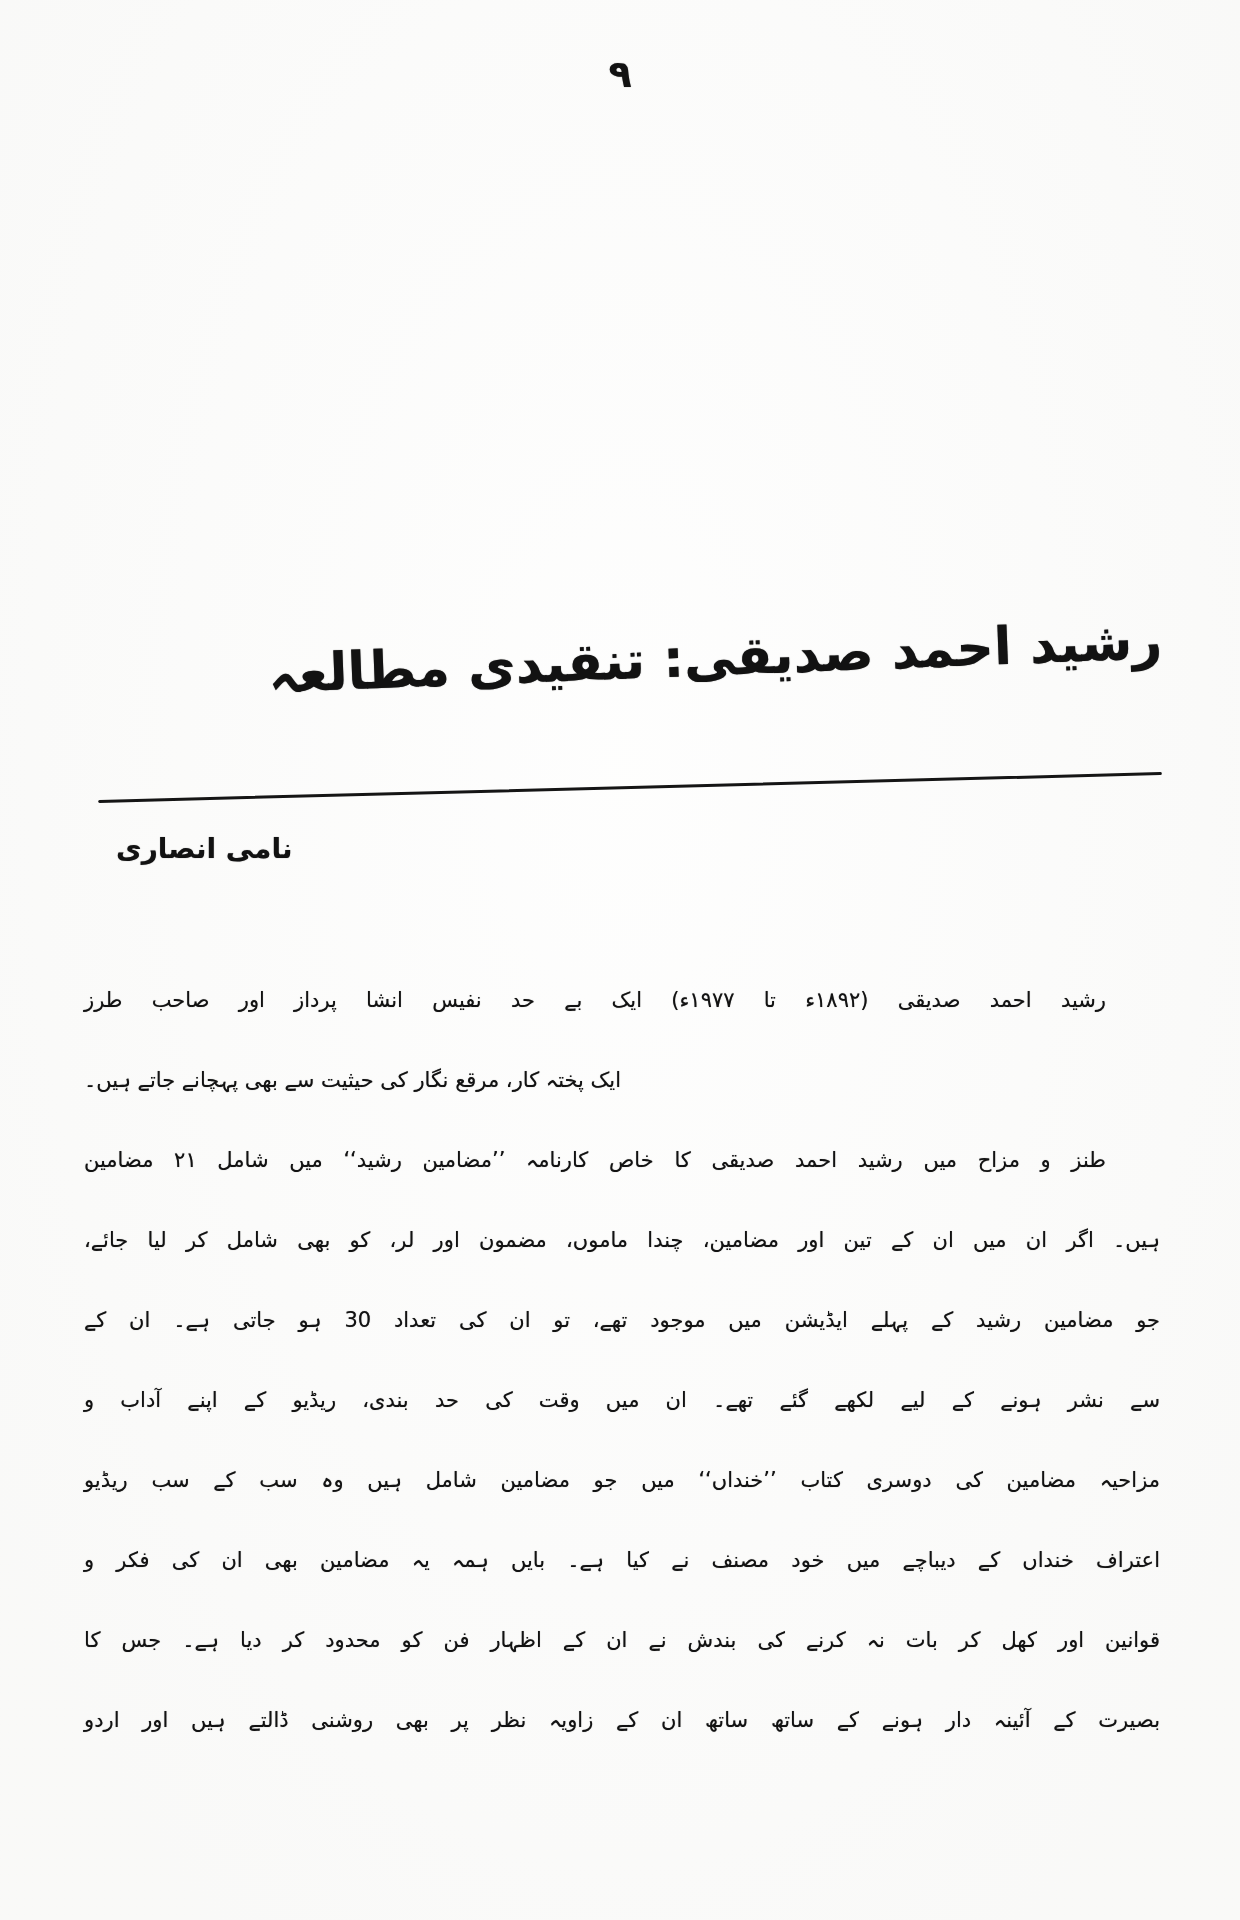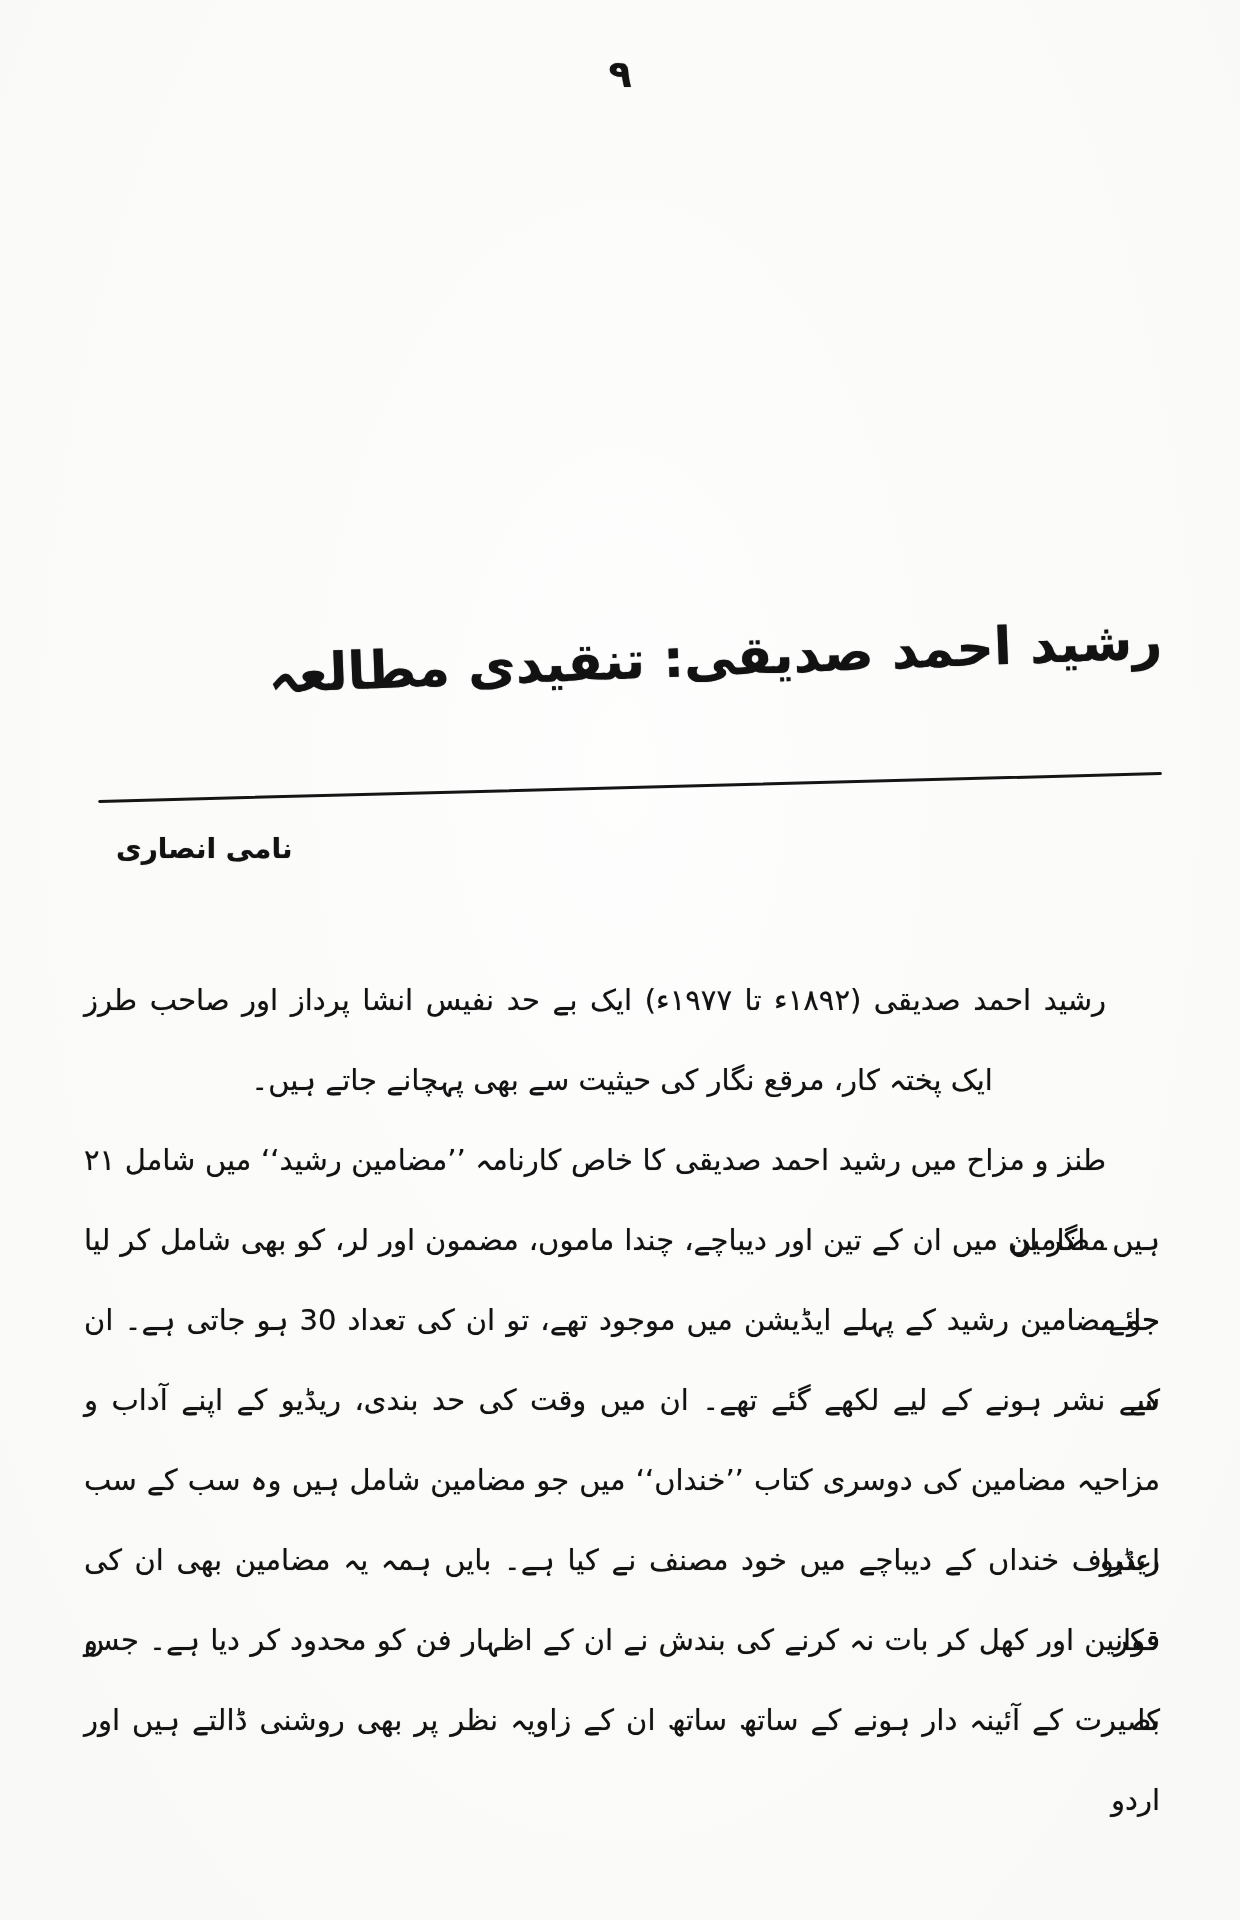--- a/index.html
+++ b/index.html
@@ -72,39 +72,39 @@
   .body-text {
     position: absolute;
     top: 960px;
     right: 80px;
     left: 84px;
     direction: rtl;
   }
   .text-line {
     direction: rtl;
     unicode-bidi: embed;
-    font-size: 29px;
+    font-size: 21px;
     line-height: 80px;
     height: 80px;
     white-space: nowrap;
     text-align: right;
     text-shadow: 0 0 0.8px rgba(0,0,0,0.55);
     letter-spacing: 0.2px;
   }
   .text-line.justified {
     white-space: normal;
     text-align: justify;
     text-align-last: justify;
   }
   .text-line.indent-first {
     padding-right: 54px;
   }
   .text-line.para-end {
     white-space: nowrap;
-    text-align: center;
+    text-align: left;
   }
 </style>
 </head>
 <body>
 
 <div class="scan-page"></div>
 
 <div class="page-number">۹</div>
 
 <div class="title">رشید احمد صدیقی: تنقیدی مطالعہ</div>
@@ -112,20 +112,20 @@
 <div class="title-rule"></div>
 
 <div class="author">نامی انصاری</div>
 
 <div class="body-text">
 
   <div class="text-line justified indent-first">رشید احمد صدیقی (۱۸۹۲ء تا ۱۹۷۷ء) ایک بے حد نفیس انشا پرداز اور صاحب طرز</div>
   <div class="text-line para-end">ایک پختہ کار، مرقع نگار کی حیثیت سے بھی پہچانے جاتے ہیں۔</div>
 
   <div class="text-line justified indent-first">طنز و مزاح میں رشید احمد صدیقی کا خاص کارنامہ ’’مضامین رشید‘‘ میں شامل ۲۱ مضامین</div>
-  <div class="text-line justified">ہیں۔ اگر ان میں ان کے تین اور دیباچے، چندا ماموں، مضمون اور لر، کو بھی شامل کر لیا جائے،</div>
+  <div class="text-line justified">ہیں۔ اگر ان میں ان کے تین اور مضامین، چندا ماموں، مضمون اور لر، کو بھی شامل کر لیا جائے،</div>
   <div class="text-line justified">جو مضامین رشید کے پہلے ایڈیشن میں موجود تھے، تو ان کی تعداد 30 ہو جاتی ہے۔ ان کے</div>
   <div class="text-line justified">سے نشر ہونے کے لیے لکھے گئے تھے۔ ان میں وقت کی حد بندی، ریڈیو کے اپنے آداب و</div>
   <div class="text-line justified">مزاحیہ مضامین کی دوسری کتاب ’’خنداں‘‘ میں جو مضامین شامل ہیں وہ سب کے سب ریڈیو</div>
   <div class="text-line justified">اعتراف خنداں کے دیباچے میں خود مصنف نے کیا ہے۔ بایں ہمہ یہ مضامین بھی ان کی فکر و</div>
   <div class="text-line justified">قوانین اور کھل کر بات نہ کرنے کی بندش نے ان کے اظہار فن کو محدود کر دیا ہے۔ جس کا</div>
   <div class="text-line justified">بصیرت کے آئینہ دار ہونے کے ساتھ ساتھ ان کے زاویہ نظر پر بھی روشنی ڈالتے ہیں اور اردو</div>
 </div>
 
 </body></html>

